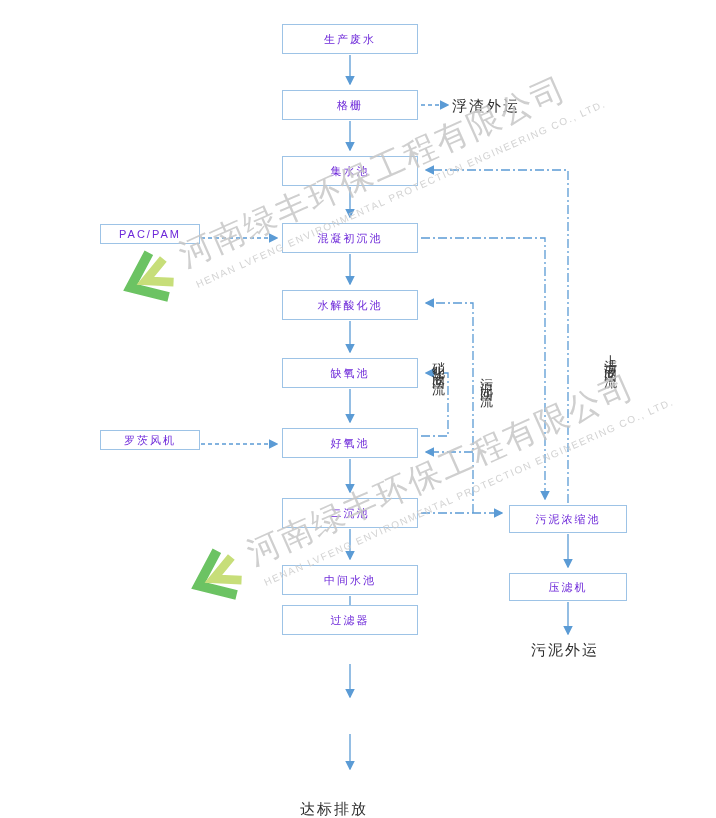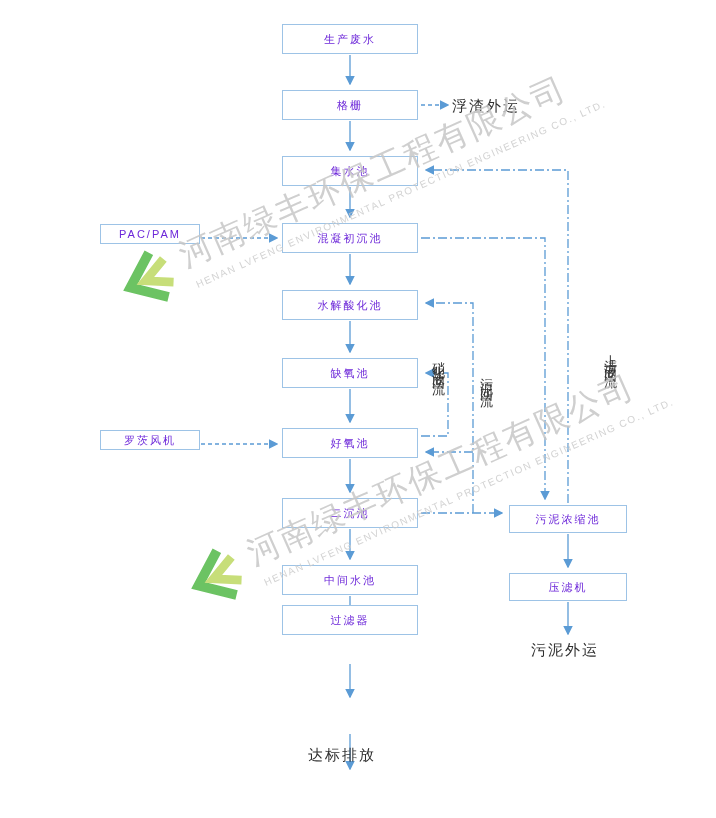--- a/index.html
+++ b/index.html
@@ -76,21 +76,21 @@
   <div class="box main" style="top:605px">过滤器</div>
 
   <div class="box side" style="top:224px">PAC/PAM</div>
   <div class="box side" style="top:430px">罗茨风机</div>
 
   <div class="box right" style="top:573px">压滤机</div>
   <div class="box right" style="top:505px">污泥浓缩池</div>
 
   <div class="lbl" style="left:452px;top:97px">浮渣外运</div>
   <div class="lbl" style="left:531px;top:641px">污泥外运</div>
-  <div class="lbl" style="left:300px;top:746px;width:84px;text-align:center">达标排放</div>
+  <div class="lbl" style="left:300px;top:800px;width:84px;text-align:left">达标排放</div>
 
   <div class="vlabel" style="left:429px;top:351px">硝化液回流</div>
   <div class="vlabel" style="left:477px;top:368px">污泥回流</div>
   <div class="vlabel" style="left:601px;top:344px">上清液回流</div>
 
   <div class="watermark" style="left:118px;top:262px">
     <svg class="wm-logo" viewBox="0 0 64 64">
       <path d="M46 7 L14 32 L46 57" stroke="#53b948" stroke-width="10" fill="none"></path>
       <path d="M57 19 L31 32 L57 45" stroke="#bed962" stroke-width="9" fill="none"></path>
     </svg>

